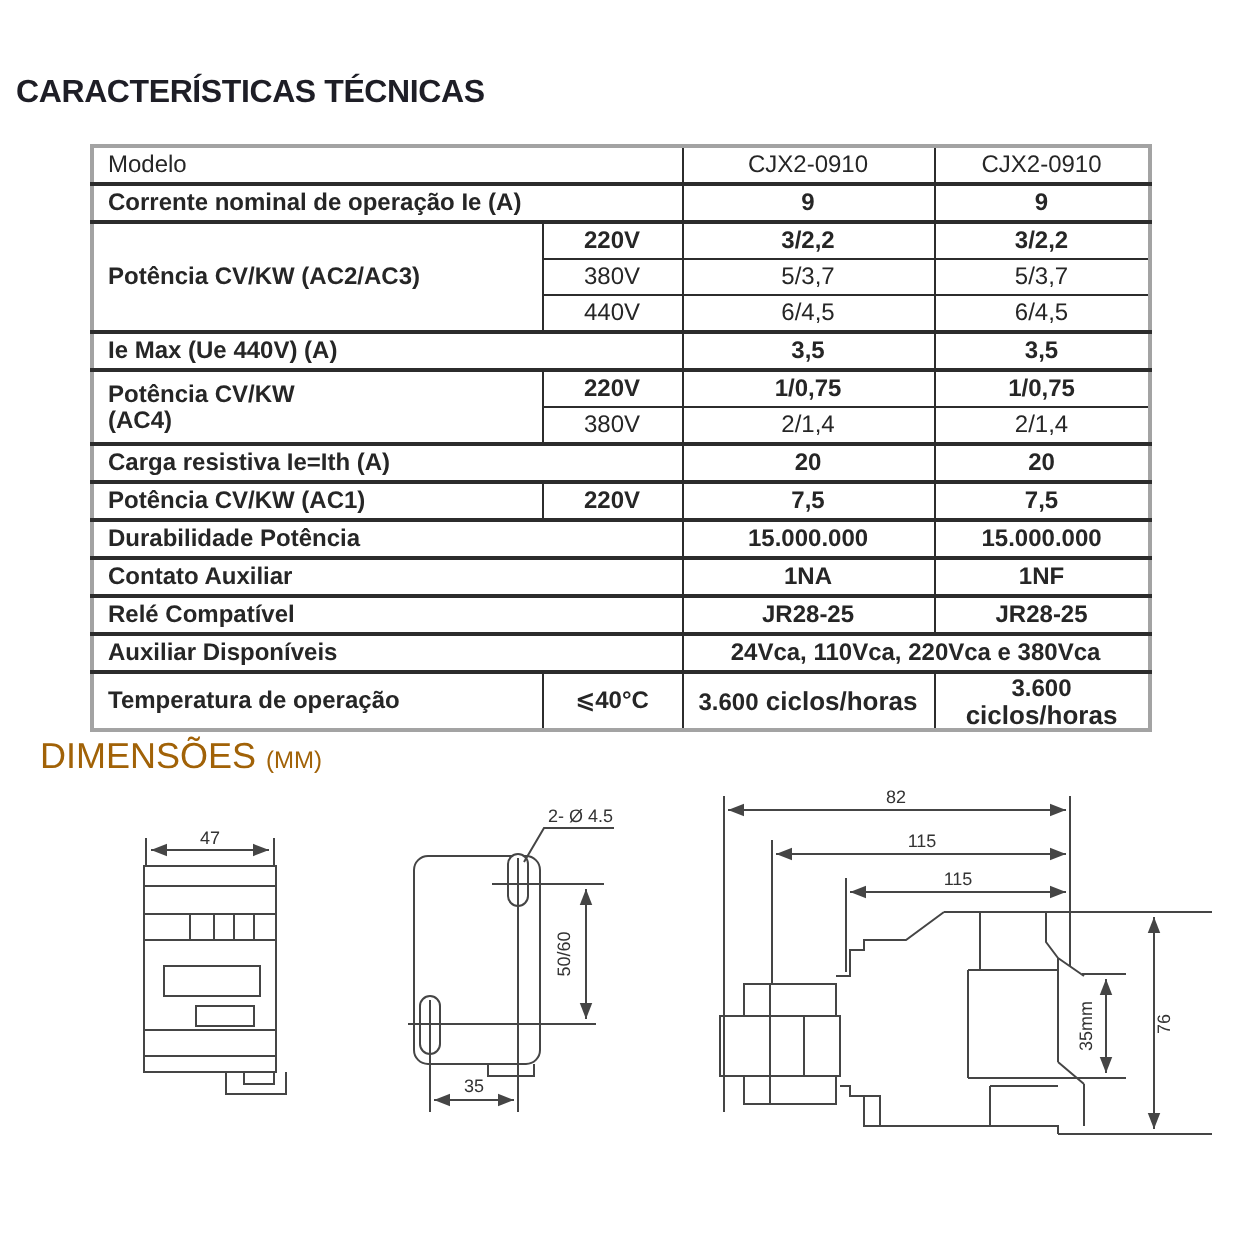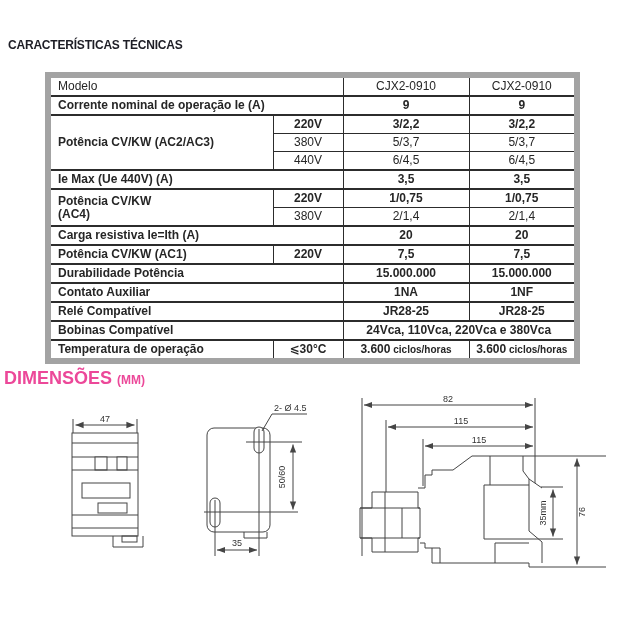--- a/index.html
+++ b/index.html
@@ -2,39 +2,39 @@
 <html><head>
 <meta charset="utf-8">
 <style>
   html,body{margin:0;padding:0;}
   body{
     width:620px;height:620px;background:#ffffff;position:relative;
     font-family:"Liberation Sans","DejaVu Sans",sans-serif;color:#262626;
     overflow:hidden;
   }
   .page-title{
-    position:absolute;left:8px;top:38px;font-size:12px;font-weight:bold;
+    position:absolute;left:8px;top:38px;font-size:16px;font-weight:bold;
     color:#1e1e26;letter-spacing:-0.2px;
   }
   table.specs{
     position:absolute;left:45px;top:72px;width:529px;
     border-collapse:collapse;table-layout:fixed;
-    border:6px solid #a3a3a3;
+    border:2px solid #a3a3a3;
   }
   table.specs td{
     border:1px solid #2c2c2c;height:17px;padding:0 4px;
     font-size:12px;line-height:1.05;text-align:center;vertical-align:middle;
     overflow:hidden;
   }
   table.specs tr.gt td{border-top-width:2px;font-weight:bold;}
   table.specs td.label{text-align:left;padding-left:7px;white-space:pre-line;}
-  table.specs td .small{font-size:10px;text-align:right;}
+  table.specs td .small{font-size:13px;text-align:right;}
   .col-label{width:225px}.col-sub{width:70px}.col-v1{width:126px}.col-v2{width:108px}
   .dim-title{
-    position:absolute;left:4px;top:368px;font-size:18px;font-weight:bold;color:#ec4899;
+    position:absolute;left:20px;top:368px;font-size:18px;font-weight:normal;color:#a16207;
   }
   .dim-title .unit{font-size:12px;}
   svg.drawing{position:absolute;overflow:visible;}
   svg.drawing line, svg.drawing path, svg.drawing rect{
     stroke:#454545;stroke-width:1;fill:none;
   }
   svg.drawing .wfill{fill:#ffffff;}
   svg.drawing text{
     font-family:"Liberation Sans","DejaVu Sans",sans-serif;
     font-size:9px;fill:#333333;stroke:none;
@@ -116,26 +116,26 @@
         <td colspan="2" class="label">Contato Auxiliar</td>
         <td>1NA</td>
         <td>1NF</td>
       </tr>
       <tr class="gt">
         <td colspan="2" class="label">Relé Compatível</td>
         <td>JR28-25</td>
         <td>JR28-25</td>
       </tr>
       <tr class="gt">
-        <td colspan="2" class="label">Bobinas Compatível</td>
+        <td colspan="2" class="label">Auxiliar Disponíveis</td>
         <td colspan="2">24Vca, 110Vca, 220Vca e 380Vca</td>
       </tr>
       <tr class="gt">
         <td class="label">Temperatura de operação</td>
-        <td>⩽30°C</td>
+        <td>⩽40°C</td>
         <td>3.600<span class="small"> ciclos/horas</span></td>
         <td>3.600<span class="small"> ciclos/horas</span></td>
       </tr>
     </tbody>
 </table>
 
 <div class="dim-title">
   <span>DIMENSÕES</span>
   <span class="unit">(MM)</span>
 </div>

